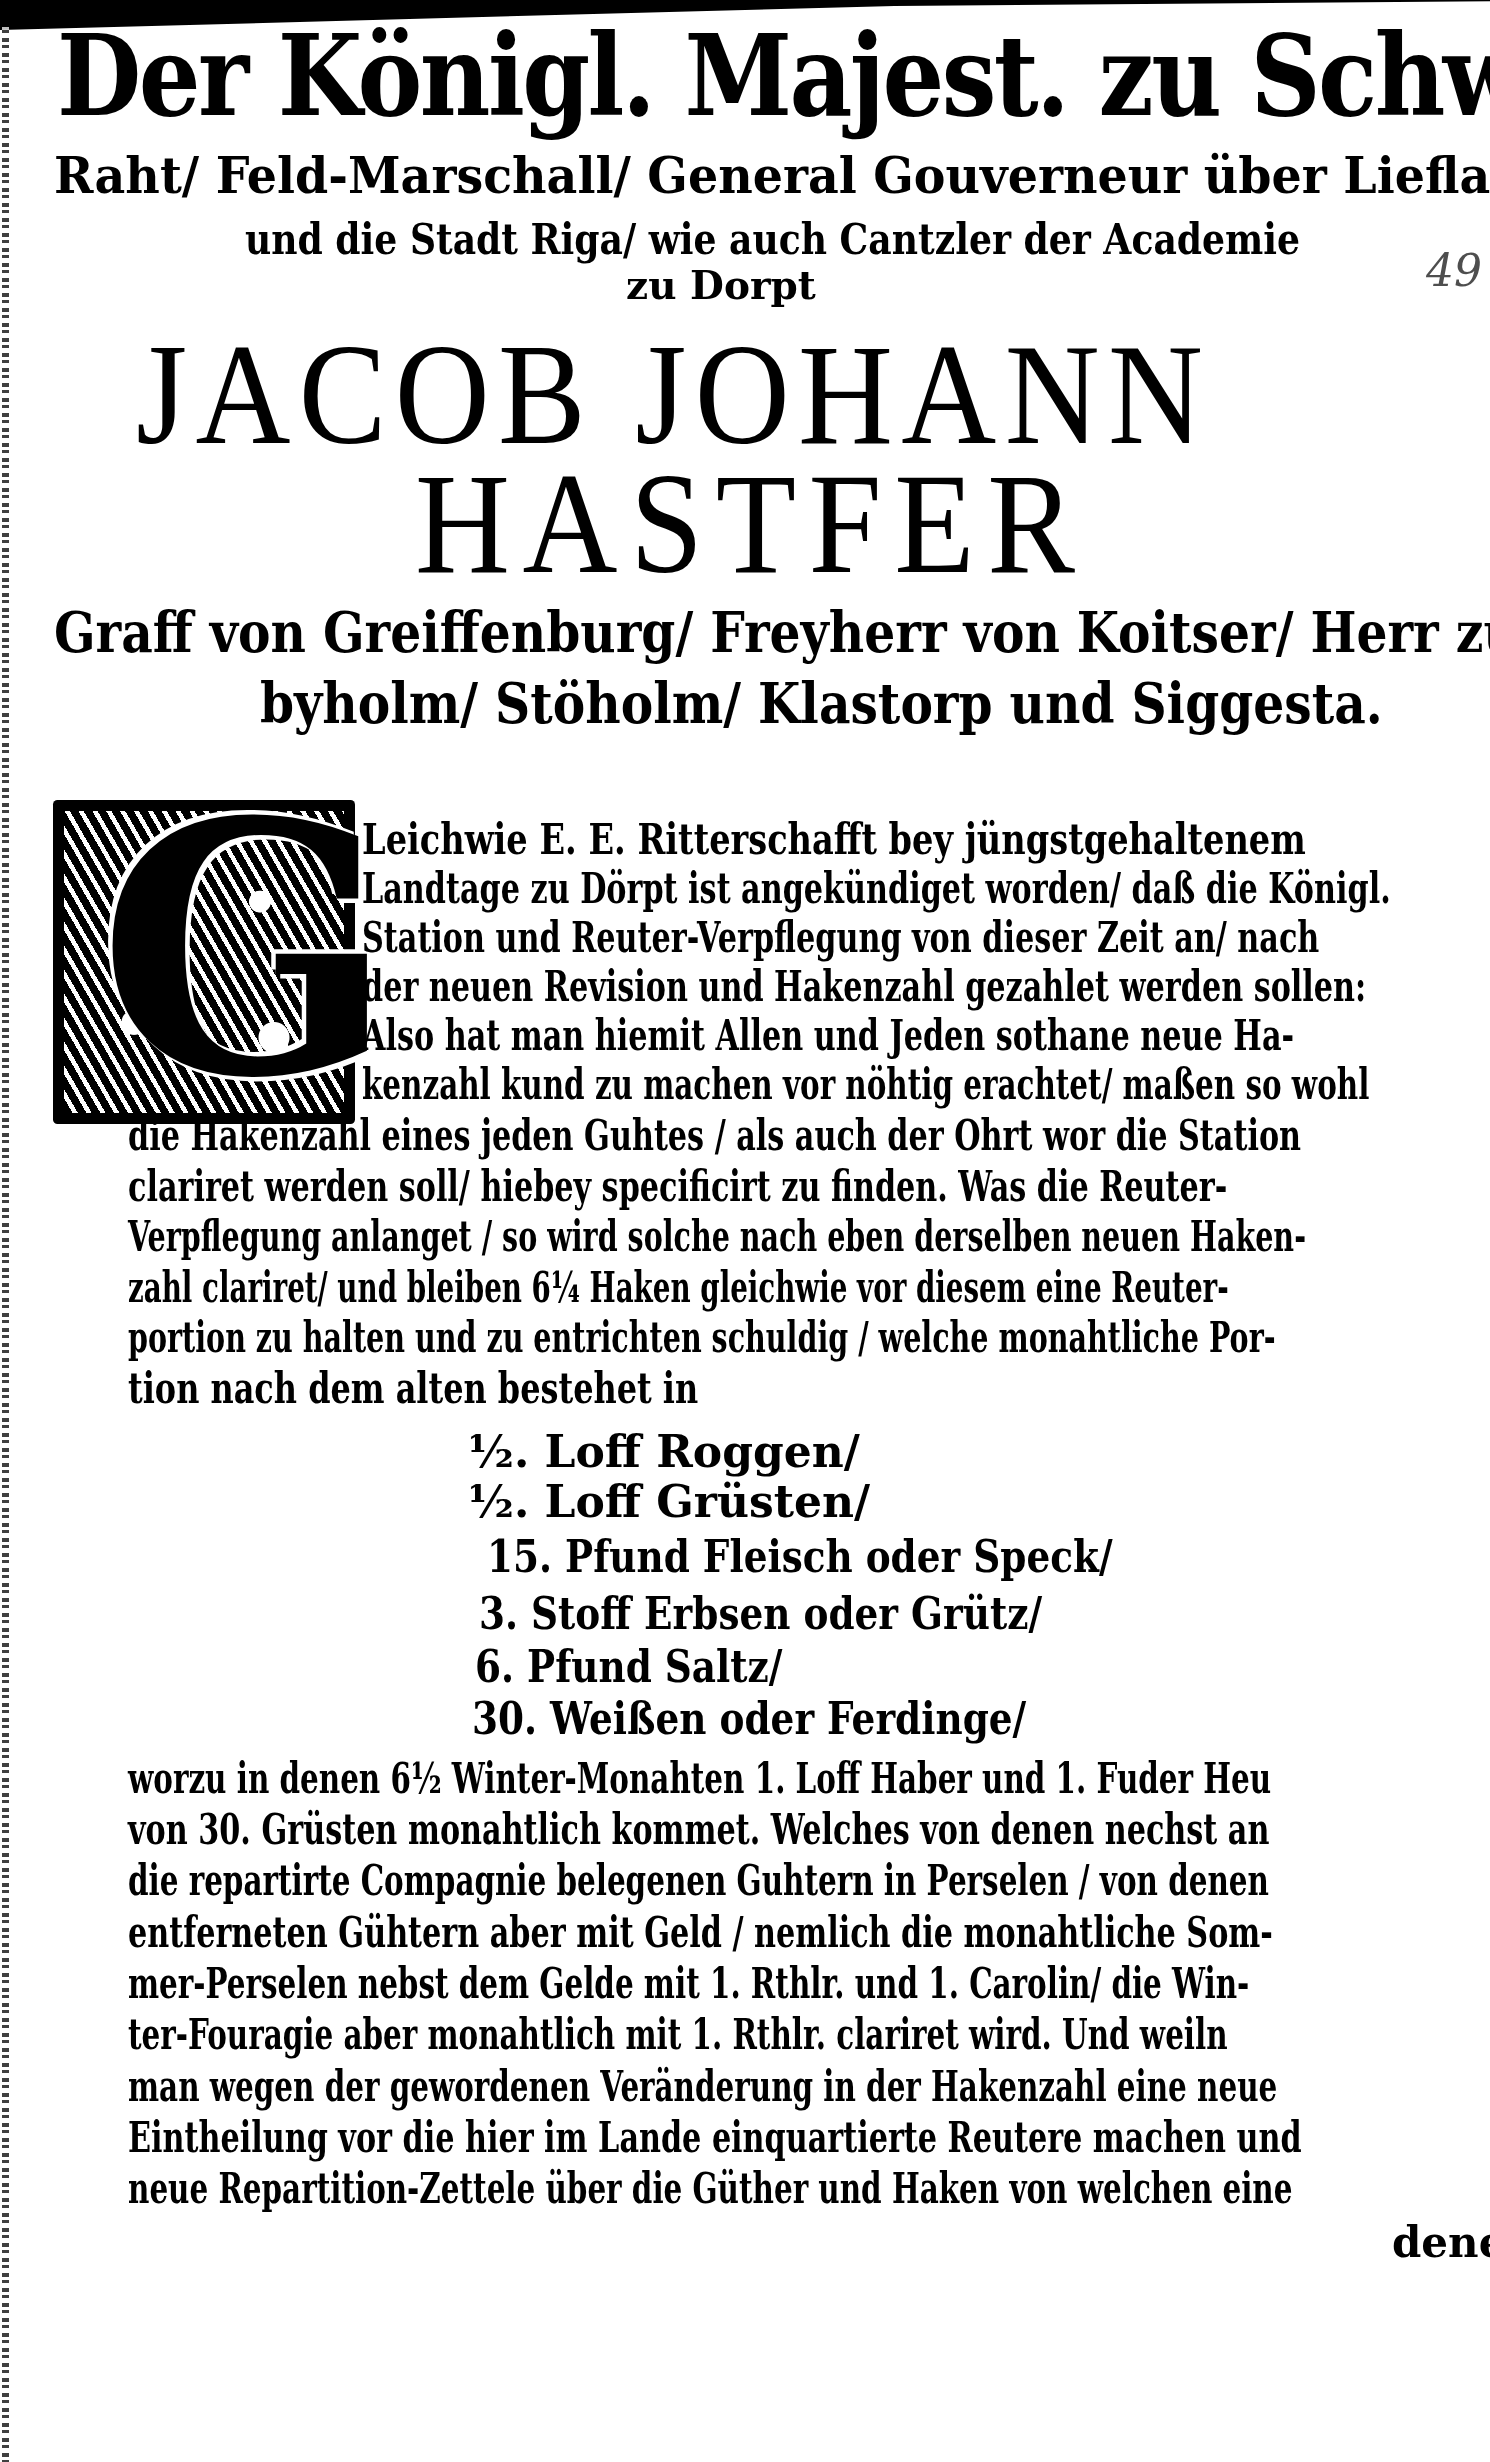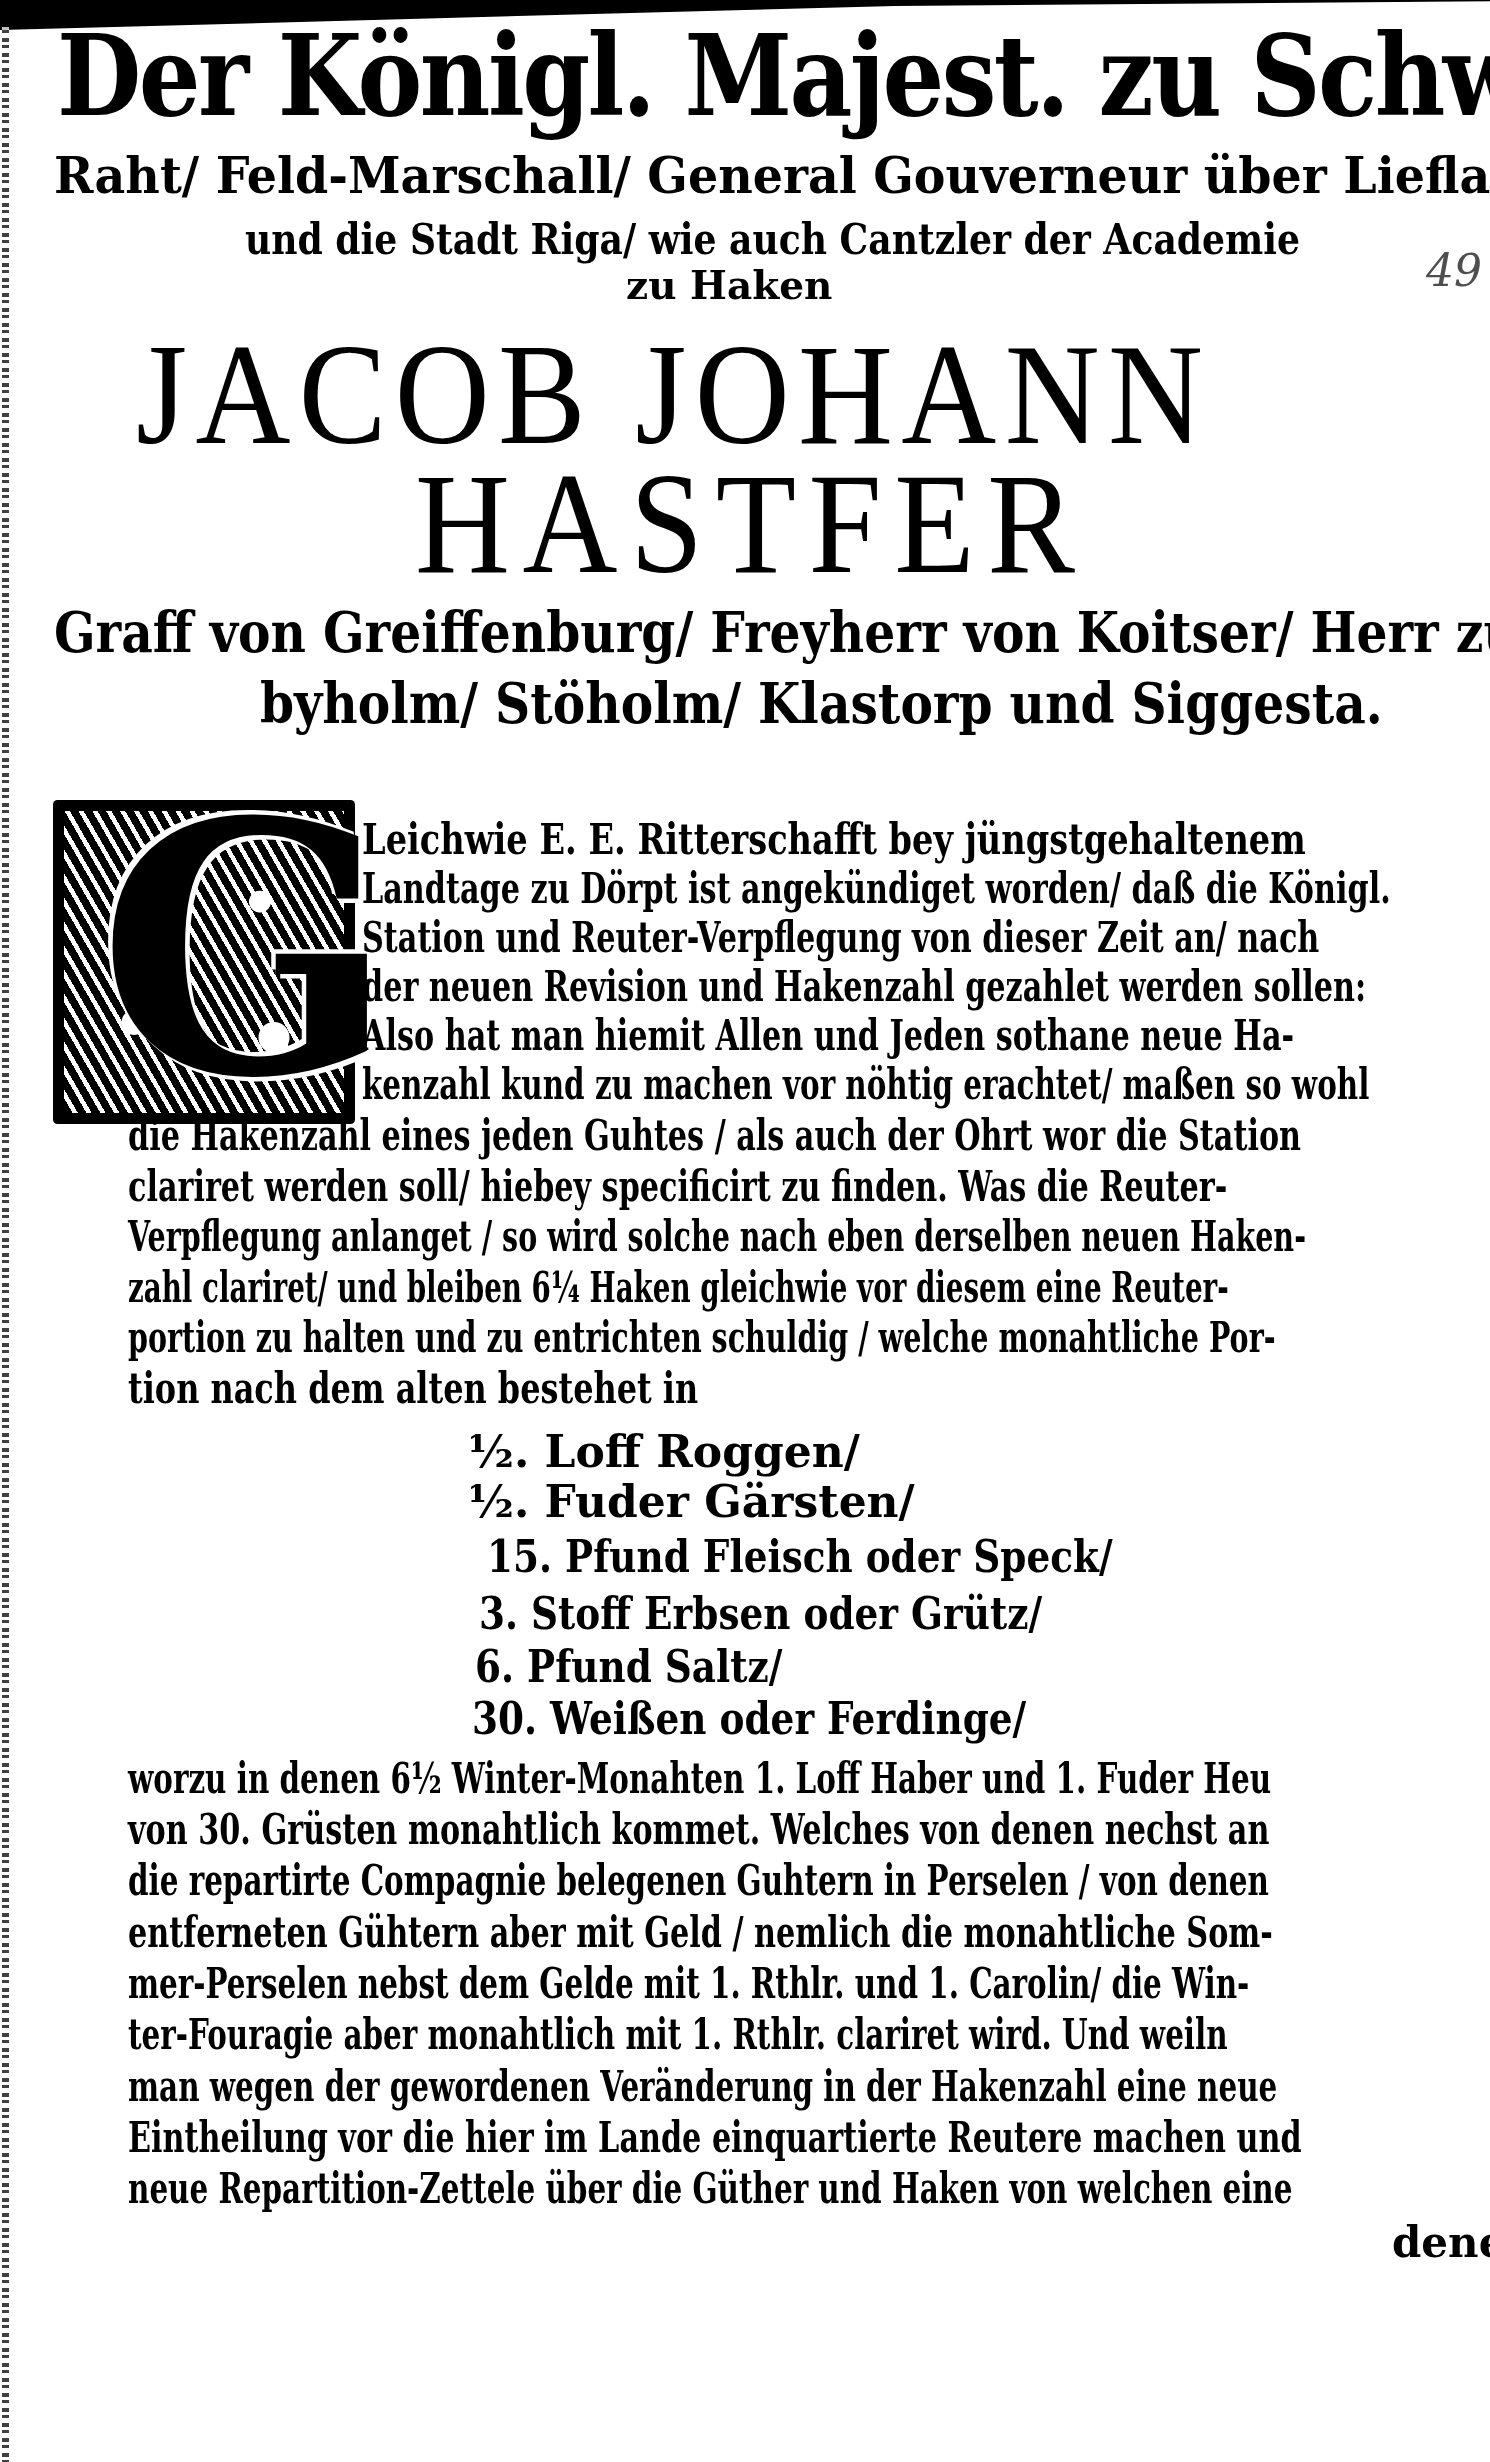--- a/index.html
+++ b/index.html
@@ -55,21 +55,21 @@
 </head>
 <body>
 
 <div class="page">
   <div class="top-wedge"></div>
   <div class="left-border"></div>
 
   <div class="line fraktur h1">Der Königl. Majest. zu Schweden</div>
   <div class="line fraktur h2">Raht/ Feld-Marschall/ General Gouverneur über Liefland</div>
   <div class="line fraktur h3">und die Stadt Riga/ wie auch Cantzler der Academie</div>
-  <div class="line fraktur h4">zu Haken</div>
+  <div class="line fraktur h4">zu Dorpt</div>
   <div class="folio">49</div>
 
   <div class="line antiqua name1">JACOB JOHANN</div>
   <div class="line antiqua name2">HASTFER</div>
 
   <div class="line fraktur title1">Graff von Greiffenburg/ Freyherr von Koitser/ Herr zu Wi-</div>
   <div class="line fraktur title2">byholm/ Stöholm/ Klastorp und Siggesta.</div>
 
   <div class="initial">
     <div class="initial-inner"></div>
@@ -88,21 +88,21 @@
   <div class="line fraktur body-line" style="left:128px; top:1267px; transform:scaleX(0.66);">zahl clariret/  und  bleiben 6¼ Haken gleichwie vor  diesem  eine Reuter-</div>
   <div class="line fraktur body-line" style="left:128px; top:1317px; transform:scaleX(0.68);">portion zu halten und zu entrichten schuldig /  welche monahtliche Por-</div>
   <div class="line fraktur body-line" style="left:128px; top:1368px; transform:scaleX(0.76);">tion nach dem alten bestehet in</div>
 
   <div class="line fraktur list-line" style="left:468px; top:1430px;">
     <span>½.</span>
     <span>Loff  Roggen/</span>
   </div>
   <div class="line fraktur list-line" style="left:468px; top:1480px;">
     <span>½.</span>
-    <span>Fuder  Gärsten/</span>
+    <span>Loff  Grüsten/</span>
   </div>
   <div class="line fraktur list-line" style="left:487px; top:1535px; transform:scaleX(0.85);">
     <span>15.</span>
     <span>Pfund Fleisch oder Speck/</span>
   </div>
   <div class="line fraktur list-line" style="left:479px; top:1592px; transform:scaleX(0.85);">
     <span>3.</span>
     <span>Stoff Erbsen oder Grütz/</span>
   </div>
   <div class="line fraktur list-line" style="left:475px; top:1645px; transform:scaleX(0.85);">

